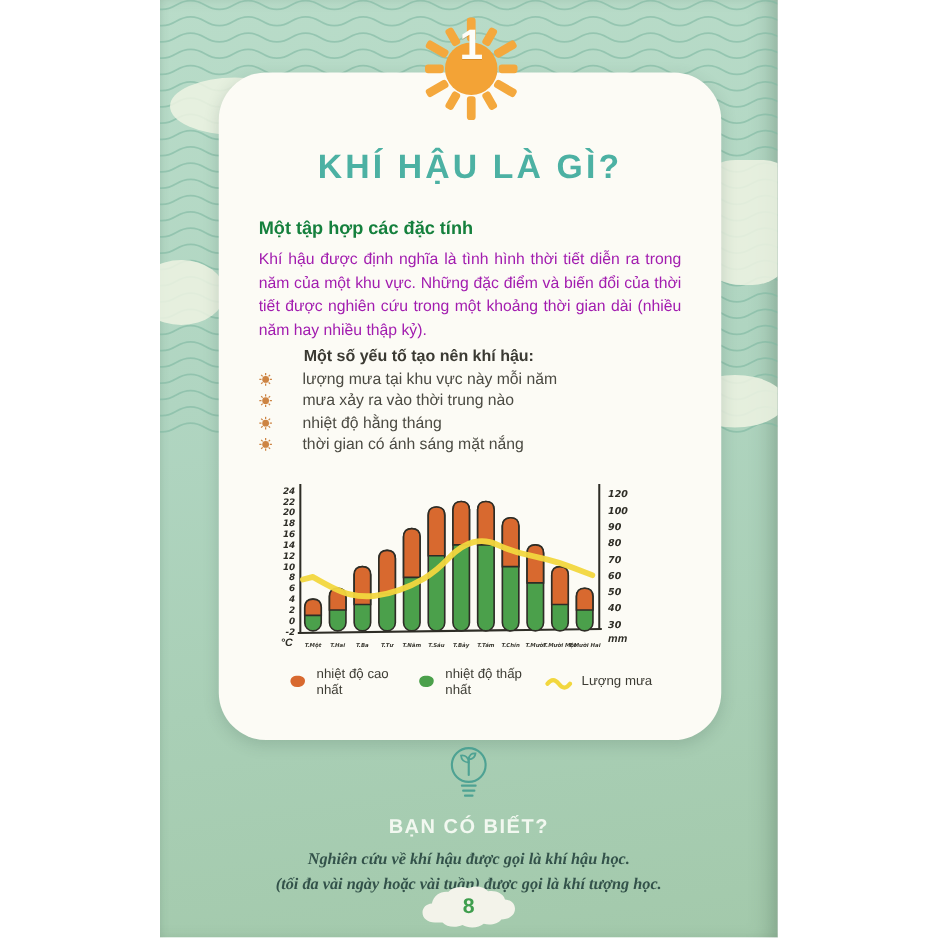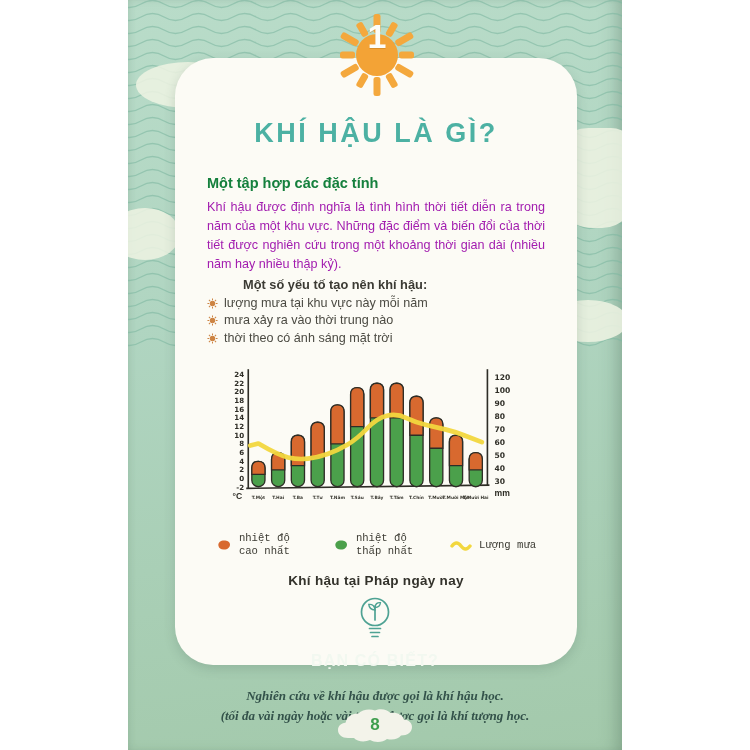--- a/index.html
+++ b/index.html
@@ -16,21 +16,21 @@
   .waves { position:absolute; left:0; top:0; width:494px; height:350px; opacity:.6; }
   .bgcloud { position:absolute; background:#eef3e3; opacity:.85; border-radius:50%; }
   .bgcloud.c1 { left:8px;  top:62px;  width:104px; height:46px; }
   .bgcloud.c2 { left:420px; top:128px; width:90px;  height:100px; border-radius:45% 30% 40% 50%; }
   .bgcloud.c3 { left:-18px; top:208px; width:70px;  height:52px; }
   .bgcloud.c4 { left:296px; top:296px; width:88px;  height:46px; }
   .bgcloud.c5 { left:420px; top:300px; width:80px;  height:42px; }
 
   
   .card {
-    position:absolute; left:47px; top:58px; width:402px; height:607px;
+    position:absolute; left:47px; top:58px; width:402px; height:534px;
     background:#fcfbf5; border-radius:38px;
     box-shadow:0 4px 12px rgba(50,80,65,.18);
     padding:34px 32px 0 32px;
   }
 
   
   .sun-badge { position:absolute; left:204px; top:10px; width:90px; height:90px; z-index:5; }
   .sun-badge .num {
     position:absolute; left:0; top:7px; width:90px; text-align:center;
     font-size:34px; font-weight:bold; color:#fdfdf8;
@@ -40,39 +40,39 @@
   .page-title {
     margin-top:26px; text-align:center; color:#4cb1a3;
     font-size:27px; font-weight:bold; letter-spacing:2.5px;
   }
 
   .sec-heading { margin-top:26px; color:#15803d; font-size:14.5px; font-weight:bold; }
   .body-text { margin-top:7px; color:#a21caf; font-size:12.6px; line-height:1.5; text-align:justify; }
   .list-intro { margin-top:3px; color:#3b3a33; font-size:12.8px; font-weight:bold;margin-left:36px; }
 
   .bullet-list { margin-top:4px; list-style:none; }
-  .bullet-list li { display:flex; align-items:center; gap:6px; color:#4b4a42; font-size:12.6px; line-height:15.5px; margin:2px 0; }
+  .bullet-list li { display:flex; align-items:center; gap:24px; color:#4b4a42; font-size:12.6px; line-height:15.5px; margin:2px 0; }
   .bullet-ico { flex:0 0 auto; width:11px; height:11px; }
 
   
-  .chart-wrap { margin-top:8px; text-align:right; }
+  .chart-wrap { margin-top:8px; text-align:left;font-style:italic; }
   .chart-wrap svg { width:330px; height:152px; }
 
-  .legend { display:flex; justify-content:center; gap:32px; margin-top:22px;font-family:Liberation Mono, monospace; }
+  .legend { display:flex; justify-content:center; gap:18px; margin-top:4px; }
   .legend-item { display:flex; align-items:center; gap:7px; }
   .legend-item .lbl { font-size:10.6px; color:#3c3b33; line-height:1.25; text-align:left; max-width:62px; }
   .legend-item .lbl.one { max-width:none;text-align:center; }
 
   .chart-caption { margin-top:14px; text-align:center; font-size:13.5px; font-weight:bold; color:#33322b; letter-spacing:.3px; }
 
   
   .dyk { position:absolute; left:0; top:594px; width:494px; text-align:center; }
   .dyk-icon { width:46px; height:52px; }
   .dyk-heading { margin-top:2px; color:#f2f8f0; font-size:16px; font-weight:bold; letter-spacing:1.2px; }
-  .dyk-lines { margin-top:16px; font-family:"Liberation Serif", serif; font-style:italic; color:#33524a; font-size:13px; line-height:1.5; font-weight:bold; }
+  .dyk-lines { margin-top:6px; font-family:"Liberation Serif", serif; font-style:italic; color:#33524a; font-size:13px; line-height:1.5; font-weight:bold; }
 
   
   .pageno { position:absolute; left:206px; top:706px; width:82px; height:44px; }
   .pageno svg { position:absolute; left:0; top:0; }
   .pageno .n {
     position:absolute; left:0; top:9px; width:82px; text-align:center;
     color:#3f9e4e; font-size:17px; font-weight:bold;
   }
 </style>
 </head>
@@ -163,21 +163,30 @@
             </svg>
           <span>mưa xảy ra vào thời trung nào</span>
         </li>
         <li>
           <svg class="bullet-ico" viewBox="0 0 12 12">
               <g stroke="#cd8443" stroke-width="1.1" fill="none">
                 <circle cx="6" cy="6" r="2.4" fill="#cd8443"></circle>
                 <path d="M6 .5V2.4M6 9.6v1.9M.5 6H2.4M9.6 6h1.9M2.1 2.1l1.3 1.3M8.6 8.6l1.3 1.3M9.9 2.1 8.6 3.4M3.4 8.6 2.1 9.9"></path>
               </g>
             </svg>
-          <span>thời theo có ánh sáng mặt trời</span>
+          <span>nhiệt độ hằng tháng</span>
+        </li>
+        <li>
+          <svg class="bullet-ico" viewBox="0 0 12 12">
+              <g stroke="#cd8443" stroke-width="1.1" fill="none">
+                <circle cx="6" cy="6" r="2.4" fill="#cd8443"></circle>
+                <path d="M6 .5V2.4M6 9.6v1.9M.5 6H2.4M9.6 6h1.9M2.1 2.1l1.3 1.3M8.6 8.6l1.3 1.3M9.9 2.1 8.6 3.4M3.4 8.6 2.1 9.9"></path>
+              </g>
+            </svg>
+          <span>thời gian có ánh sáng mặt nắng</span>
         </li>
       </ul>
 
 
       <div class="chart-wrap">
         <svg id="climate-chart" viewBox="0 0 320 150">
             <path d="M30 15 L30 133" stroke="#2e2d26" stroke-width="1.6" fill="none"></path>
             <path d="M266 15 L266 130" stroke="#2e2d26" stroke-width="1.6" fill="none"></path>
             <path d="M28 132.6 L268 129.4" stroke="#2e2d26" stroke-width="1.6" fill="none"></path>
             <text x="26" y="22.68" text-anchor="end" font-size="7" font-weight="bold" fill="#2e2d26" font-family="DejaVu Sans, sans-serif">24</text>
@@ -283,21 +292,20 @@
           <span class="lbl">nhiệt độ thấp nhất</span>
         </div>
         <div class="legend-item">
           <svg width="22" height="12" viewBox="0 0 22 12">
               <path d="M2 7c3-4 6-4 9 0s6 4 9 0" fill="none" stroke="#f2d73e" stroke-width="3.4" stroke-linecap="round"></path>
             </svg>
           <span class="lbl one">Lượng mưa</span>
         </div>
       </div>
 
-      <p class="chart-caption">Khí hậu tại Pháp ngày nay</p>
     </div>
 
     <div class="dyk">
       <svg class="dyk-icon" viewBox="0 0 46 52">
         <g fill="none" stroke="#4ea293" stroke-width="1.7" stroke-linecap="round">
           <circle cx="23" cy="18" r="13.5"></circle>
           <path d="M23 26V12"></path>
           <path d="M23 16c-4.5-.3-6-3-6.2-5.6 3.6-.4 5.9 1.6 6.2 5.6Z" stroke-width="1.4"></path>
           <path d="M23 13.5c3.8-.2 5.2-2.4 5.4-4.8-3.2-.4-5.1 1.3-5.4 4.8Z" stroke-width="1.4"></path>
           <path d="M17.5 34.5h11"></path>

